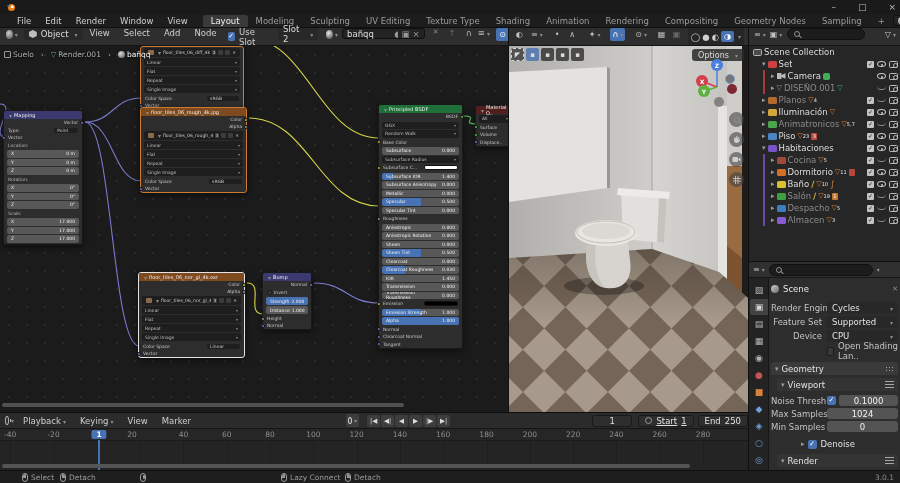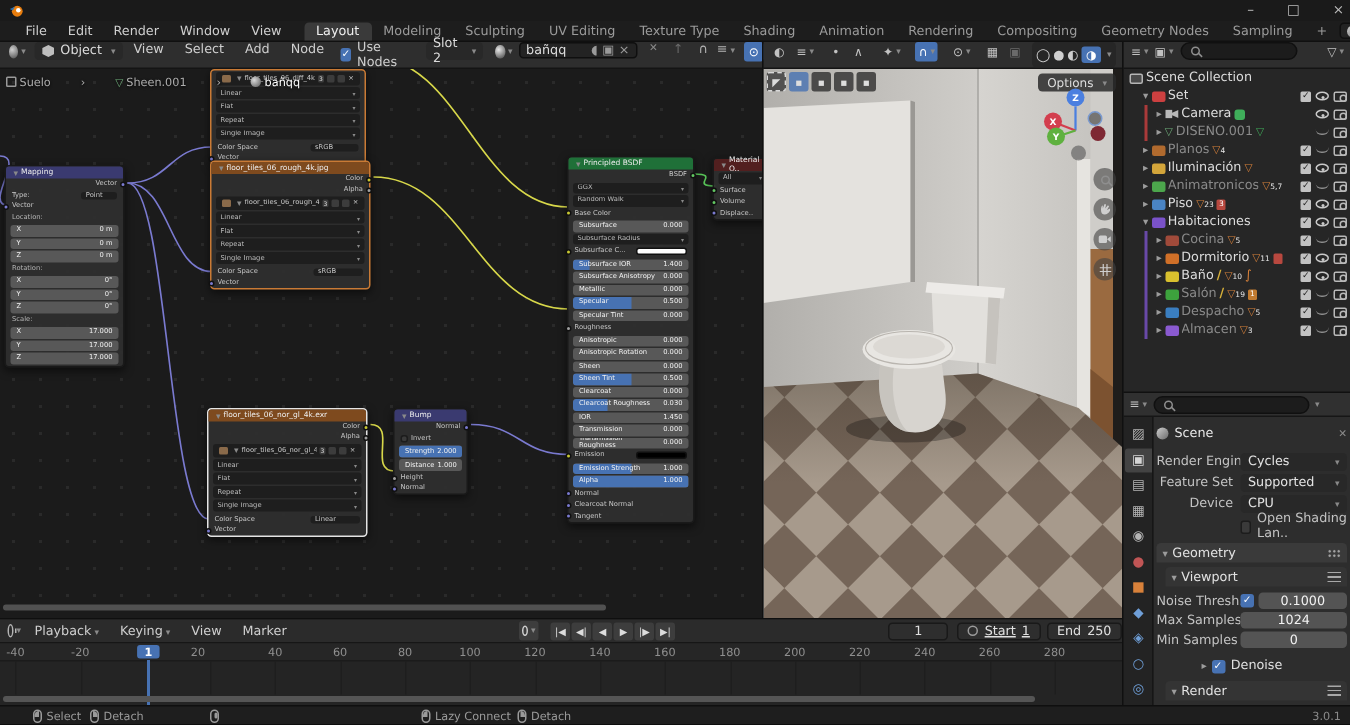--- a/index.html
+++ b/index.html
@@ -26,21 +26,21 @@
   .chip.box{background:#3d3d3d}
   .checkbox{display:inline-flex;align-items:center;justify-content:center;width:9px;height:9px;border-radius:2px;background:#4772b3;color:#fff;font-size:7px;line-height:1}
   .checkbox.off{background:#3a3a3a;border:1px solid #1c1c1c}
   .select-like{display:inline-flex;align-items:center;background:#282828;border-radius:3px;height:12px;padding:0 5px;color:#dcdcdc;gap:4px}
   .searchbox{display:flex;align-items:center;gap:4px;background:#1c1c1c;border:1px solid #101010;border-radius:8px;height:12px;padding:0 6px;color:#9a9a9a}
   .mag{position:relative;width:6px;height:6px;border:1px solid #8f8f8f;border-radius:50%;flex:none}
   .mag::after{content:'';position:absolute;width:4px;height:1px;background:#8f8f8f;right:-3px;bottom:-1px;transform:rotate(45deg)}
   
   #canvas{position:absolute;left:0;top:46px;width:508px;height:366px;overflow:hidden;background:#1b1b1b;background-image:radial-gradient(#2a2a2a 1px,transparent 1px);background-size:18px 18px}
   #wires{position:absolute;left:0;top:0;width:508px;height:366px}
-  #breadcrumb{position:absolute;left:4px;top:4px;display:flex;align-items:flex-start;gap:20px;font-size:7.5px;color:#adadad;z-index:30;text-shadow:0 1px 2px #000}
+  #breadcrumb{position:absolute;left:4px;top:4px;display:flex;align-items:flex-start;gap:7px;font-size:7.5px;color:#adadad;z-index:30;text-shadow:0 1px 2px #000}
   #breadcrumb .last{color:#fff}
   .node{position:absolute;background:#2f2f2fe8;border:1px solid #191919;border-radius:3px;font-size:4.5px;color:#c6c6c6;box-shadow:0 2px 6px #0008;z-index:5}
   .node .nheader{display:flex;align-items:center;gap:2px;color:#eee;font-size:5px;padding:0 3px;border-radius:2px 2px 0 0;height:8px}
   .nrow{position:relative;display:flex;align-items:center;padding:0 4px;gap:2px}
   .nrow .grow{flex:1 1 auto;overflow:hidden;white-space:nowrap}
   .nrow .sockL{position:absolute;left:-2px;width:4px;height:4px;border-radius:50%;border:1px solid #101010}
   .nrow .sockR{position:absolute;right:-2px;width:4px;height:4px;border-radius:50%;border:1px solid #101010}
   .nsel{background:#1e1e1e;border-radius:2px;margin:1px 3px;padding:0 3px !important;color:#bdbdbd}
   .nsel .dda{margin-left:auto;color:#8a8a8a;font-size:4px}
   .nslider{background:#585858;border-radius:2px;margin:1px 3px;color:#f2f2f2;overflow:hidden}
@@ -176,21 +176,21 @@
         <span style="width: 8px; height: 8px; background: rgb(189, 189, 189); clip-path: polygon(50% 0px, 100% 25%, 100% 75%, 50% 100%, 0px 75%, 0px 25%);"></span>
         <span>Object</span>
         <span class="dd">▾</span>
       </span>
       <span class="menu-item">View</span>
       <span class="menu-item">Select</span>
       <span class="menu-item">Add</span>
       <span class="menu-item">Node</span>
       <span style="display: inline-flex; gap: 4px; align-items: center; margin-left: 4px;">
         <span class="checkbox">✓</span>
-        <span>Use Nodes</span>
+        <span>Use Slot</span>
       </span>
       <span class="select-like" style="margin-left: 10px; width: 46px;">
         <span>Slot 2</span>
         <span class="dd" style="margin-left: auto;">▾</span>
       </span>
       <span class="chip" style="margin-left: 6px;">
         <span style="width: 9px; height: 9px; border-radius: 50%; background: radial-gradient(circle at 35% 35%, rgb(232, 232, 232), rgb(58, 58, 58));"></span>
         <span class="dd">▾</span>
       </span>
       <span class="id-field" style="width: 96px; margin-left: 2px;">
@@ -249,21 +249,21 @@
         <path d="M463,70 C481,70 459,78 477,78" stroke="#5ac85a" fill="none" stroke-width="1.1"></path>
       </svg>
     <div id="breadcrumb">
         <span style="display: inline-flex; gap: 2px; align-items: center;">
           <span style="width: 7px; height: 7px; border: 1px solid rgb(154, 154, 154); border-radius: 1px;"></span>
           <span>Suelo</span>
         </span>
         <span>›</span>
         <span style="display: inline-flex; gap: 2px; align-items: center;">
           <span style="color: rgb(111, 174, 122); font-size: 7px;">▽</span>
-          <span>Sheen.001</span>
+          <span>Render.001</span>
         </span>
         <span>›</span>
         <span style="display: inline-flex; gap: 2px; align-items: center;">
           <span style="width: 7px; height: 7px; border-radius: 50%; background: radial-gradient(circle at 35% 35%, rgb(216, 216, 216), rgb(85, 85, 85));"></span>
           <span class="last">bañqq</span>
         </span>
       </div>
     <div id="nodes">
         <div class="node" style="left: 140px; top: 0px; width: 104px; border-color: rgb(201, 122, 53);">
           <div class="nrow imgsel" style="height: 9px; font-size: 4.5px;">

